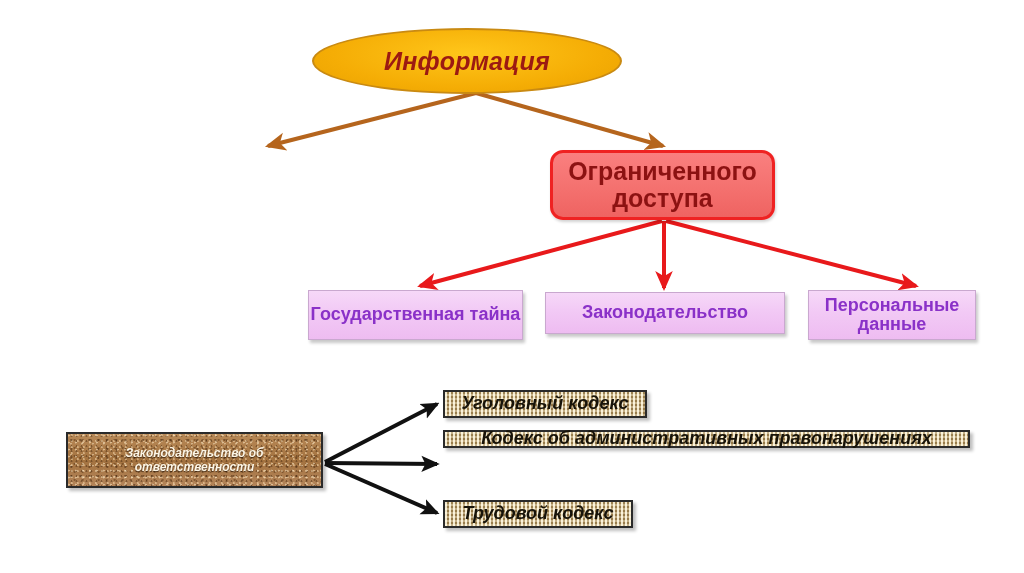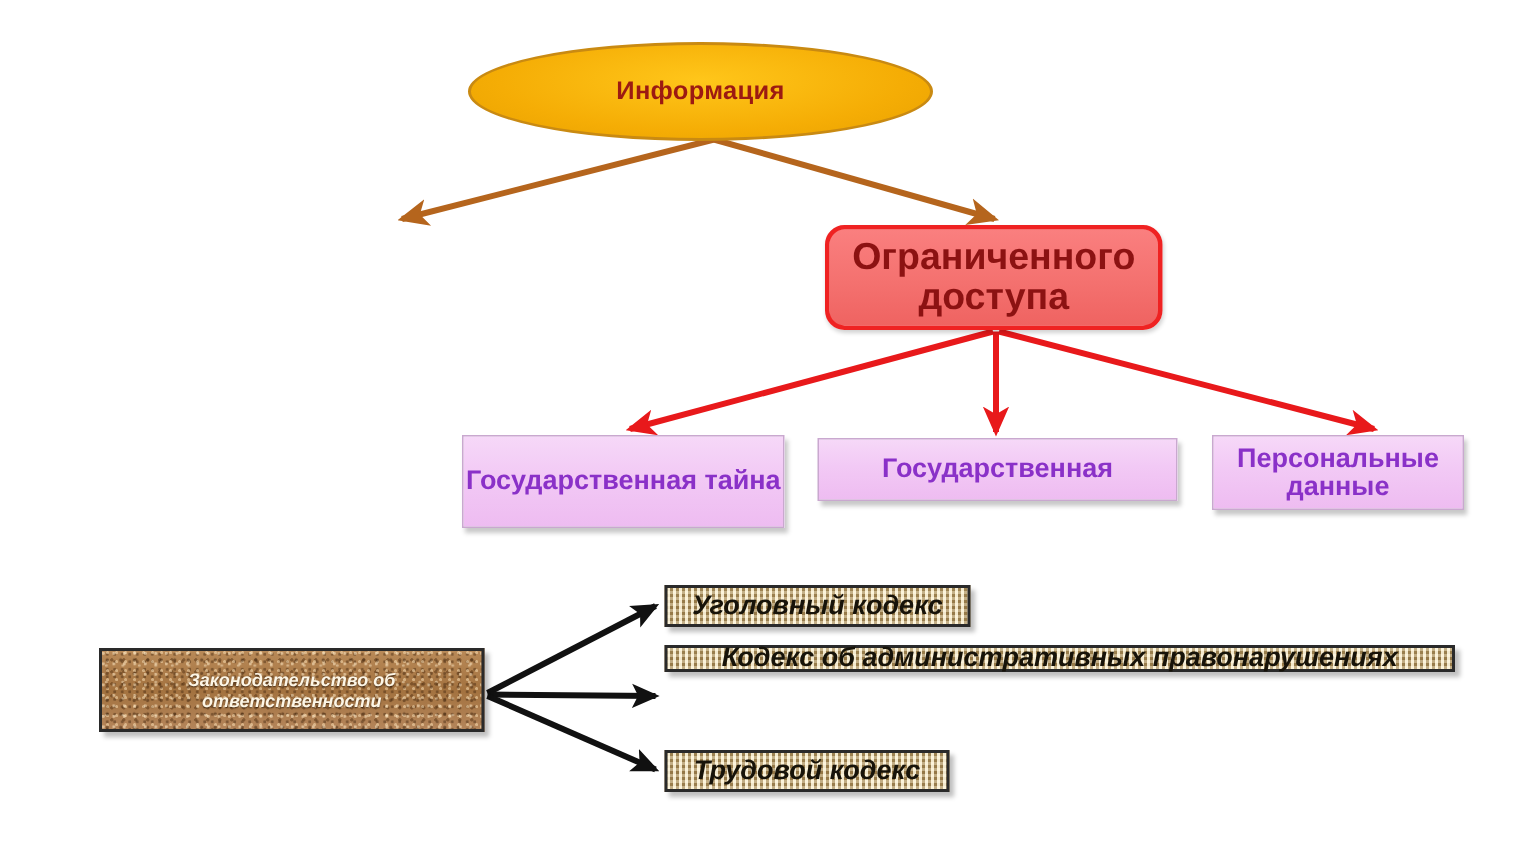--- a/index.html
+++ b/index.html
@@ -37,23 +37,24 @@
   
   #node-root {
     left: 312px;
     top: 28px;
     width: 310px;
     height: 66px;
     border-radius: 50%;
     background: radial-gradient(ellipse at 50% 38%, #ffc61a 0%, #f5ad05 62%, #e8a000 100%);
     border: 2px solid #c98a12;
     color: #9c1a12;
-    font-size: 17px;
+    font-size: 25px;
     font-weight: bold;
     letter-spacing: 0.2px;
+    font-style: italic;
   }
 
   
   #node-public {
     left: 150px;
     top: 150px;
     width: 232px;
     height: 59px;
     border-radius: 11px;
     background: linear-gradient(180deg, #9ed45f 0%, #8fcc4d 55%, #84c443 100%);
@@ -79,21 +80,21 @@
 
   
   .pinkbox {
     background: linear-gradient(180deg, #f6d8f8 0%, #f2c9f5 45%, #eebcf1 100%);
     border: 1px solid #c9a8cf;
     color: #8a31c8;
     font-size: 18px;
     font-weight: bold;
     box-shadow: 2px 3px 3px rgba(0,0,0,0.22);
   }
-  #node-state-secret   { left: 308px; top: 290px; width: 215px; height: 62px; }
+  #node-state-secret   { left: 308px; top: 290px; width: 215px; height: 50px; }
   #node-confidential   { left: 545px; top: 292px; width: 240px; height: 42px; }
   #node-personal-data  { left: 808px; top: 290px; width: 168px; height: 50px; }
 
   
   .texbox {
     border: 2px solid #2a2a2a;
     font-size: 18px;
     font-weight: bold;
     font-style: italic;
     box-shadow: 3px 3px 3px rgba(0,0,0,0.25);
@@ -180,21 +181,21 @@
     </g>
   </svg>
 
   <div class="node" id="node-root">Информация</div>
 
 
   <div class="node" id="node-restricted">Ограниченного доступа</div>
 
   <div class="node pinkbox" id="node-state-secret">Государственная тайна</div>
 
-  <div class="node pinkbox" id="node-confidential">Государственная</div>
+  <div class="node pinkbox" id="node-confidential">Законодательство</div>
 
   <div class="node pinkbox" id="node-personal-data">Персональные данные</div>
 
   <div class="node texbox cork" id="node-legislation">Законодательство об ответственности</div>
 
   <div class="node texbox burlap" id="node-criminal-code">Уголовный кодекс</div>
 
   <div class="node texbox burlap" id="node-admin-code">Кодекс об административных правонарушениях</div>
 
   <div class="node texbox burlap" id="node-labour-code">Трудовой кодекс</div>

